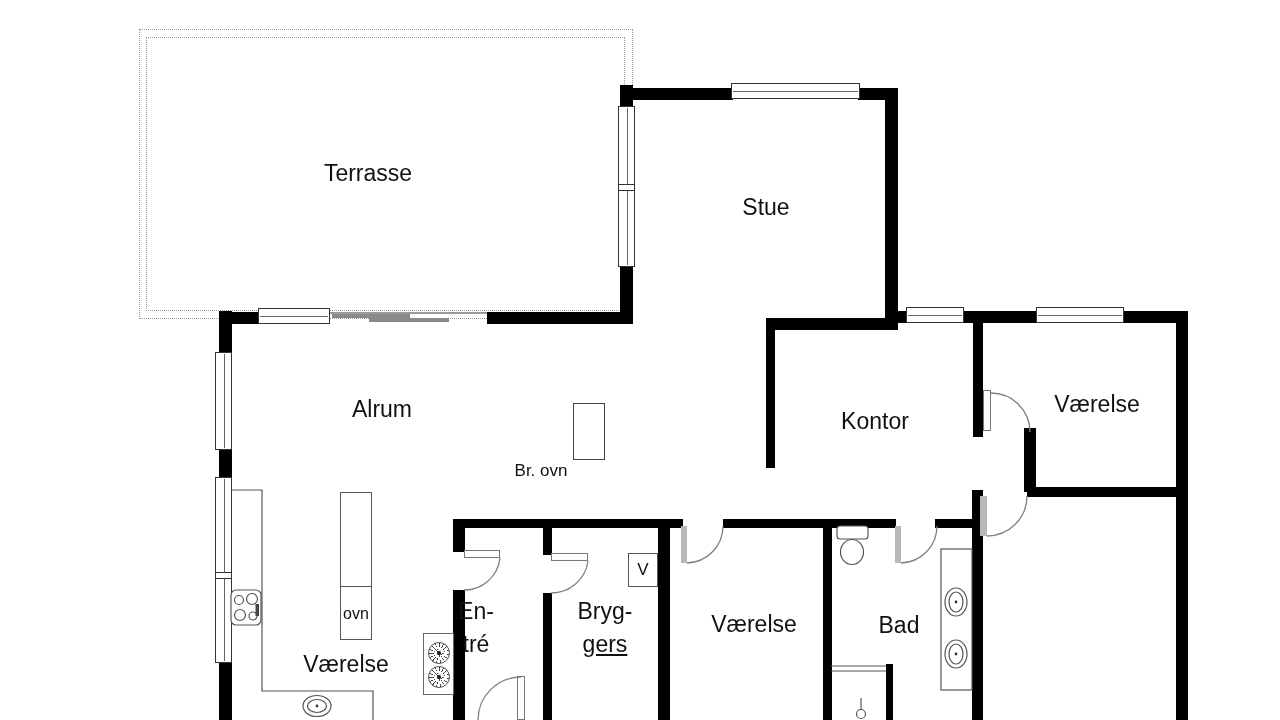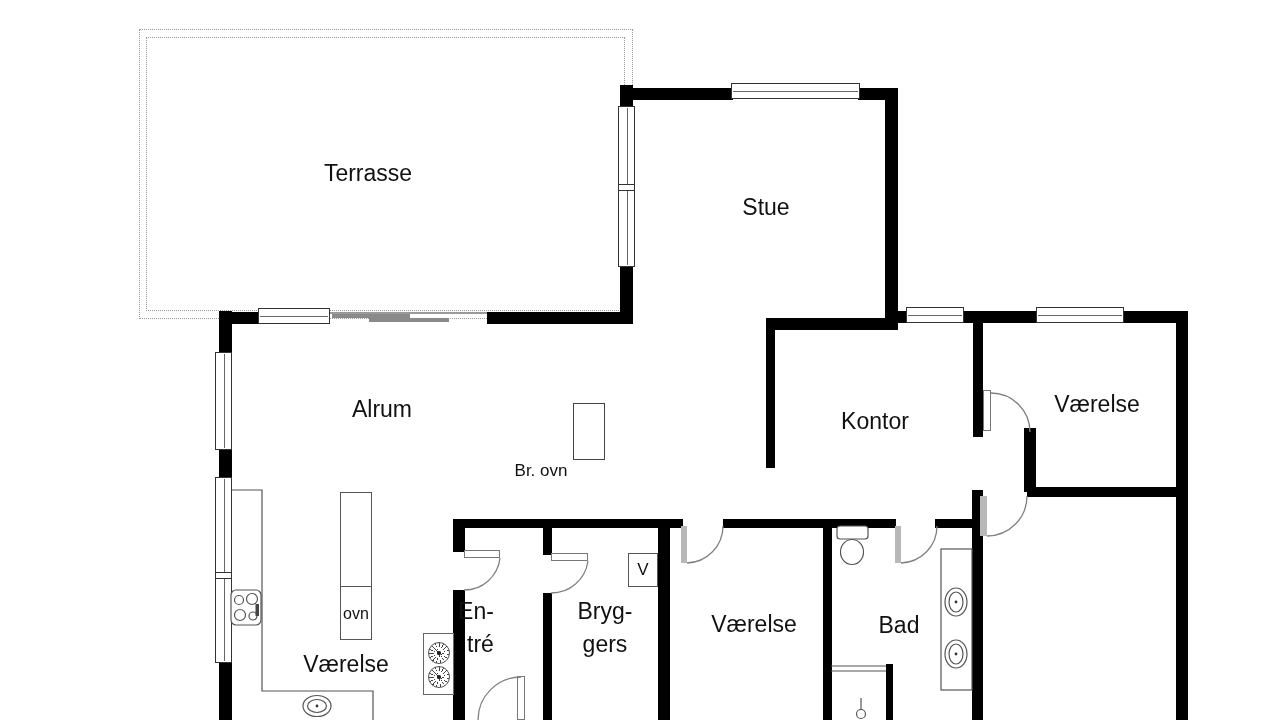--- a/index.html
+++ b/index.html
@@ -165,25 +165,25 @@
   <div class="burst" style="left:428px;top:666px;"></div>
 
   <div class="lbl" style="left:368px;top:173px;">Terrasse</div>
   <div class="lbl" style="left:766px;top:207px;">Stue</div>
   <div class="lbl" style="left:382px;top:409px;">Alrum</div>
   <div class="lbl" style="left:875px;top:421px;">Kontor</div>
   <div class="lbl" style="left:1097px;top:404px;">Værelse</div>
   <div class="lbl" style="left:346px;top:664px;">Værelse</div>
   <div class="lbl" style="left:476px;top:628px;">
     <span style="display:block;">En-</span>
-    <span style="display:block;text-align:right;">tré</span>
+    <span style="display:block;">tré</span>
   </div>
   <div class="lbl" style="left:605px;top:628px;">
     <span style="display:block;">Bryg-</span>
-    <span style="display:block;">gers</span>
+    <span style="display:block;text-decoration:underline;">gers</span>
   </div>
   <div class="lbl" style="left:754px;top:624px;">Værelse</div>
   <div class="lbl" style="left:899px;top:625px;">Bad</div>
 
   <div class="lbl small" style="left:541px;top:431px;margin-top:40px;">Br. ovn</div>
   <div class="lbl tiny" style="left:356px;top:614px;">ovn</div>
   <div class="lbl small" style="left:643px;top:570px;">V</div>
 
 </div>
 

